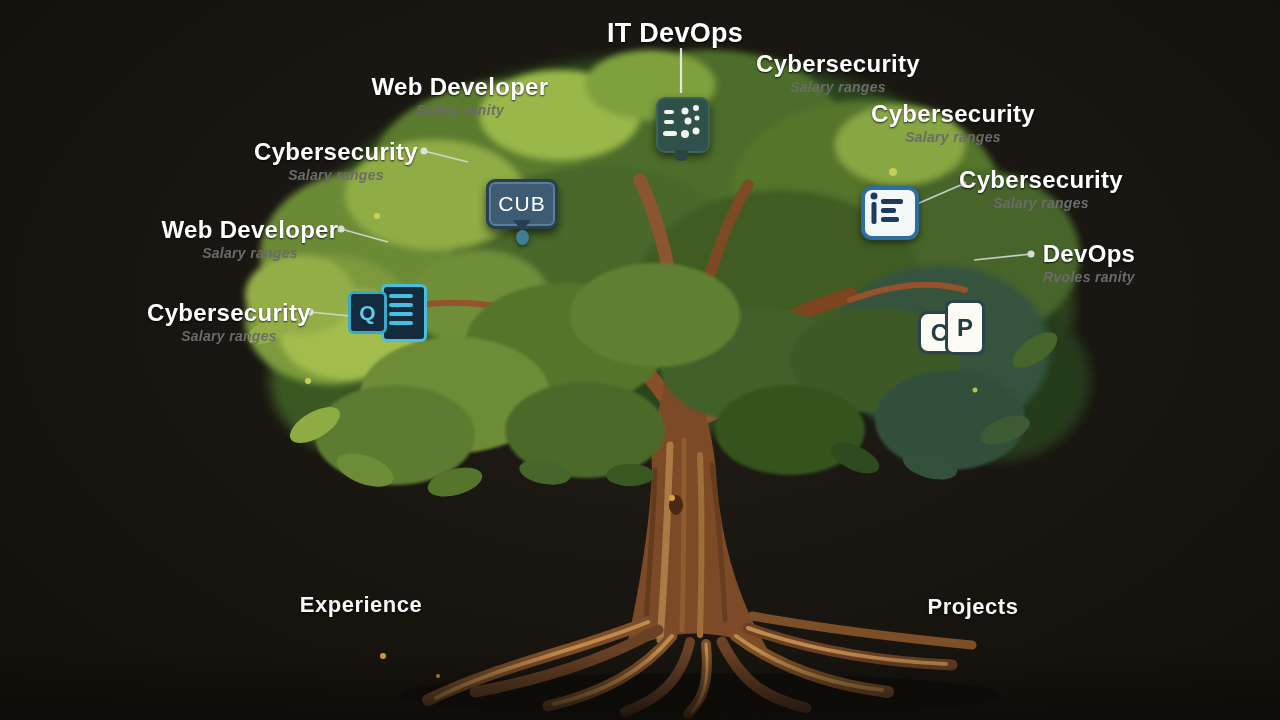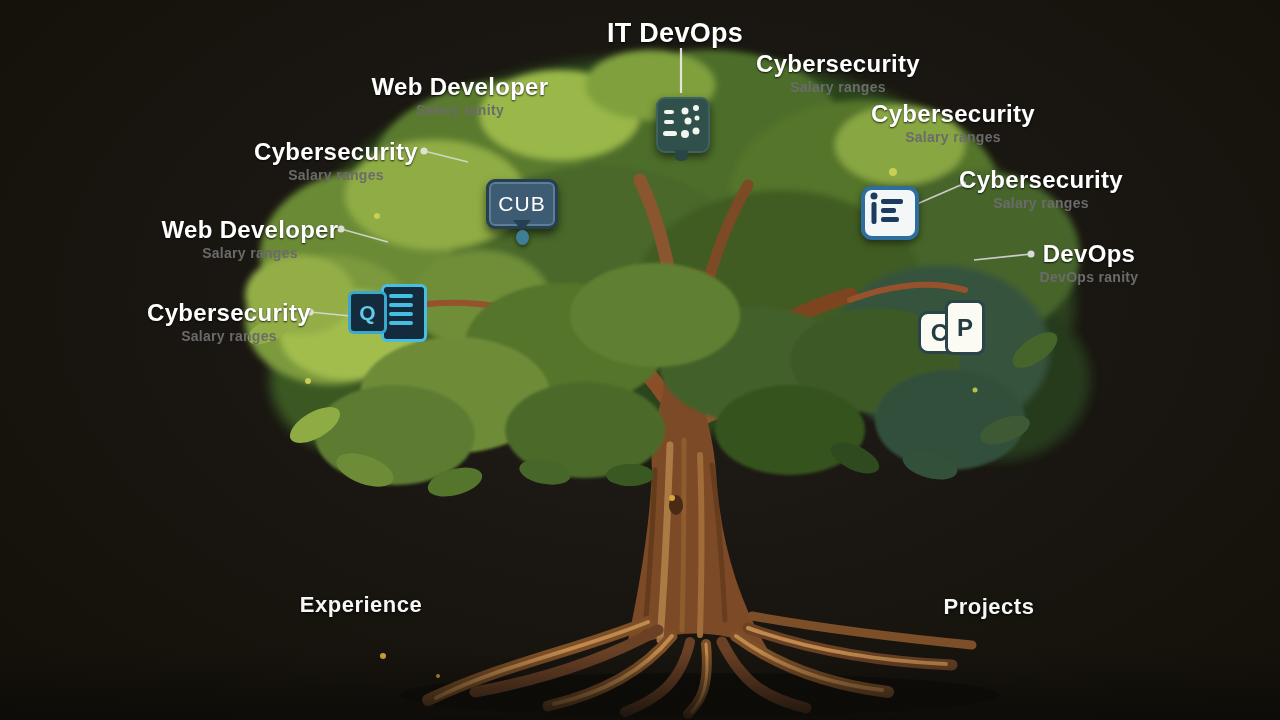--- a/index.html
+++ b/index.html
@@ -4,21 +4,21 @@
 <style>
   html,body{margin:0;padding:0;background:#0e0c0a;}
   .page{position:relative;width:1280px;height:720px;overflow:hidden;
         background:radial-gradient(ellipse at 52% 42%, #221f19 0%, #1a1712 45%, #131009 100%);
         font-family:"Liberation Sans", sans-serif;}
   svg.scene{position:absolute;left:0;top:0;z-index:1;}
 
   
   .lbl{position:absolute;z-index:3;width:260px;transform:translateX(-50%);text-align:center;color:#ffffff;}
   .lbl .t{font-size:24px;font-weight:bold;letter-spacing:.3px;text-shadow:0 1px 2px rgba(0,0,0,.8);}
-  .lbl .s{font-size:14px;font-weight:bold;color:#6b6b6b;margin-top:1px;letter-spacing:.3px;}
+  .lbl .s{font-size:14px;font-weight:bold;color:#6b6b6b;margin-top:1px;letter-spacing:.3px;font-style:italic;}
   .title-main .t{font-size:27px;}
   .bottom-word{position:absolute;z-index:3;transform:translateX(-50%);font-size:22px;font-weight:bold;
                color:#f7f7f5;letter-spacing:.5px;text-shadow:0 1px 3px rgba(0,0,0,.8);}
 
   
   .abs{position:absolute;z-index:2;}
   .icon-dots{left:656px;top:97px;width:50px;height:52px;background:#30504c;border:2px solid #3e625d;
              border-radius:9px;box-shadow:0 4px 8px rgba(0,0,0,.55);}
   .icon-dots:after{content:"";position:absolute;left:17px;bottom:-10px;width:13px;height:11px;
                    background:#2a4642;border-radius:0 0 5px 5px;}
@@ -271,19 +271,19 @@
     <div class="s">Salary ranges</div>
   </div>
 
   <div class="lbl" style="left:1041px;top:166px;">
     <div class="t">Cybersecurity</div>
     <div class="s">Salary ranges</div>
   </div>
 
   <div class="lbl" style="left:1089px;top:240px;">
     <div class="t">DevOps</div>
-    <div class="s">DevOps ranity</div>
+    <div class="s">Rvoles ranity</div>
   </div>
 
   <div class="bottom-word" style="left:361px;top:592px;">Experience</div>
-  <div class="bottom-word" style="left:973px;top:594px;margin-left:16px;">Projects</div>
+  <div class="bottom-word" style="left:973px;top:594px;">Projects</div>
 
 </div>
 
 </body></html>

